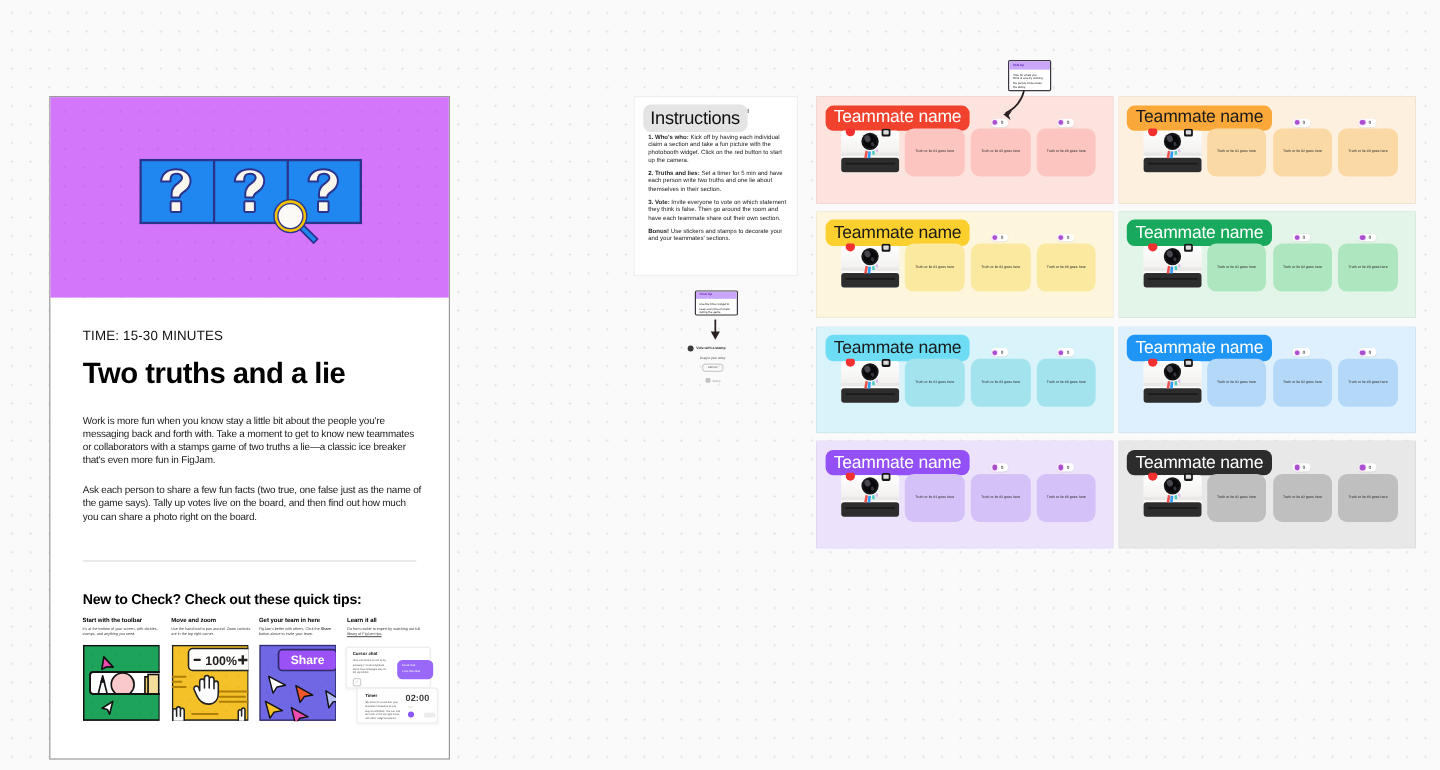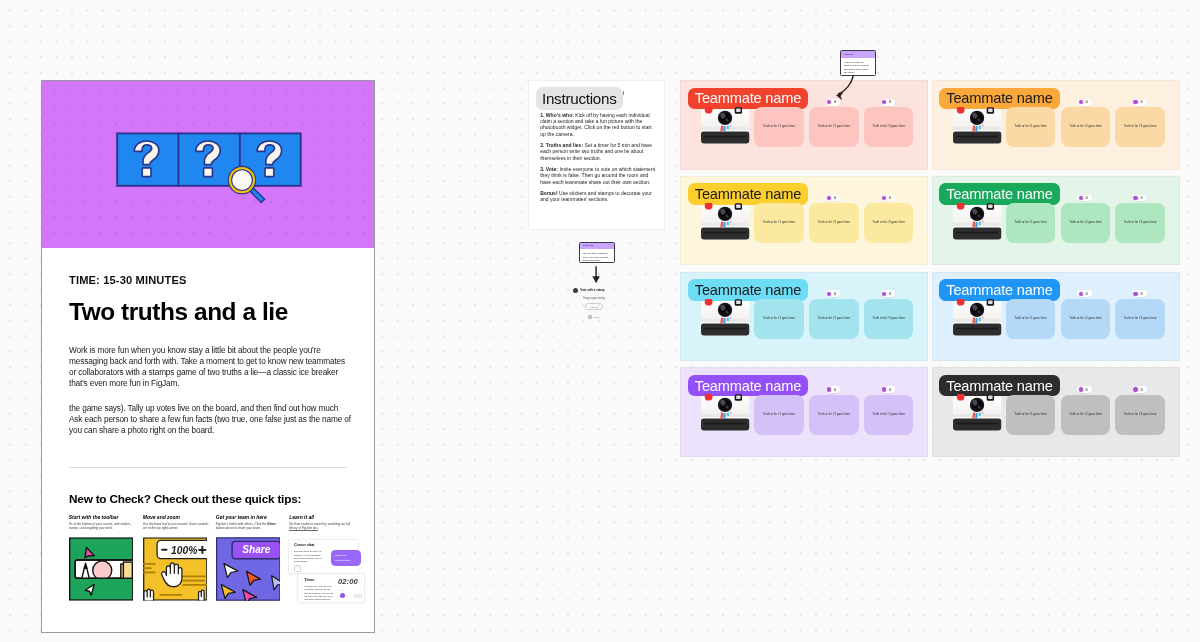--- a/index.html
+++ b/index.html
@@ -21,28 +21,28 @@
     background:#fff;border:1px solid #9a9a9a;box-sizing:border-box;
   }
   #card-hero{
     position:absolute;left:0;top:0;width:100%;height:167px;
     background:#d476f9;
     background-image:radial-gradient(circle at center, rgba(120,40,150,0.16) 0.7px, rgba(0,0,0,0) 1.0px);
     background-size:15.5px 15.5px;background-position:4.2px 4.5px;
     overflow:hidden;
   }
   #card-body{position:absolute;left:0;top:167px;right:0;bottom:0;padding:0 27px;box-sizing:border-box;}
-  .eyebrow{font-size:11.1px;font-weight:700;letter-spacing:0.15px;color:#111;margin:0;padding-top:27px;line-height:1;}
+  .eyebrow{font-size:11.1px;font-weight:400;letter-spacing:0.15px;color:#111;margin:0;padding-top:27px;line-height:1;}
   .card-title{font-size:24.4px;font-weight:700;letter-spacing:-0.42px;color:#000;margin:0;padding-top:14px;line-height:1.0;}
   .card-para{font-size:8.27px;line-height:11.3px;color:#1a1a1a;margin:0;padding-top:20px;letter-spacing:-0.15px;white-space:nowrap;}
   .card-para.p2{padding-top:13px;}
   #card-divider{position:absolute;left:27px;right:27px;top:219px;height:1px;background:#dcdcdc;}
 
   
-  .tip{position:absolute;width:66px;font-style:italic;}
+  .tip{position:absolute;width:66px;}
   .tip-title{font-size:5.0px;font-weight:700;color:#000;line-height:1;letter-spacing:-0.02px;}
   .tip-body{font-size:3.1px;line-height:4.2px;color:#3b3b3b;margin-top:2.0px;letter-spacing:0.005px;}
   .tip-body .b{font-weight:700;}
   .tip-body a{color:#3b3b3b;text-decoration:none;border-bottom:0.35px solid #6a6a6a;}
   .tip-illo{position:absolute;top:22.4px;left:0;width:64.5px;height:64px;}
 
   
   #sections-grid{position:absolute;left:680px;top:80px;width:499px;height:377px;}
   .section{position:absolute;width:248px;height:89.5px;box-sizing:border-box;border-radius:1px;
     box-shadow:inset 0 0 0 0.6px rgba(0,0,0,0.07);}
@@ -145,22 +145,22 @@
   <div id="card-body">
     <p class="eyebrow">TIME: 15-30 MINUTES</p>
     <h1 class="card-title">Two truths and a lie</h1>
     <div class="card-para p1">
       <div>Work is more fun when you know stay a little bit about the people you're</div>
       <div>messaging back and forth with. Take a moment to get to know new teammates</div>
       <div>or collaborators with a stamps game of two truths a lie—a classic ice breaker</div>
       <div>that's even more fun in FigJam.</div>
     </div>
     <div class="card-para p2">
+      <div>Ask each person to share a few fun facts (two true, one false just as the name of</div>
       <div>the game says). Tally up votes live on the board, and then find out how much</div>
-      <div>Ask each person to share a few fun facts (two true, one false just as the name of</div>
       <div>you can share a photo right on the board.</div>
     </div>
     <div id="card-divider"></div>
     <div class="tips-heading">New to Check? Check out these quick tips:</div>
     <div class="tip tip1" style="left:26.8px;top:266.5px;">
       <div class="tip-title">Start with the toolbar</div>
       <div class="tip-body">It's at the bottom of your screen, with stickies, stamps, and anything you need.</div>
       <svg class="tip-illo" viewBox="0 0 65 64">
         <defs>
             <clipPath id="clip1">

